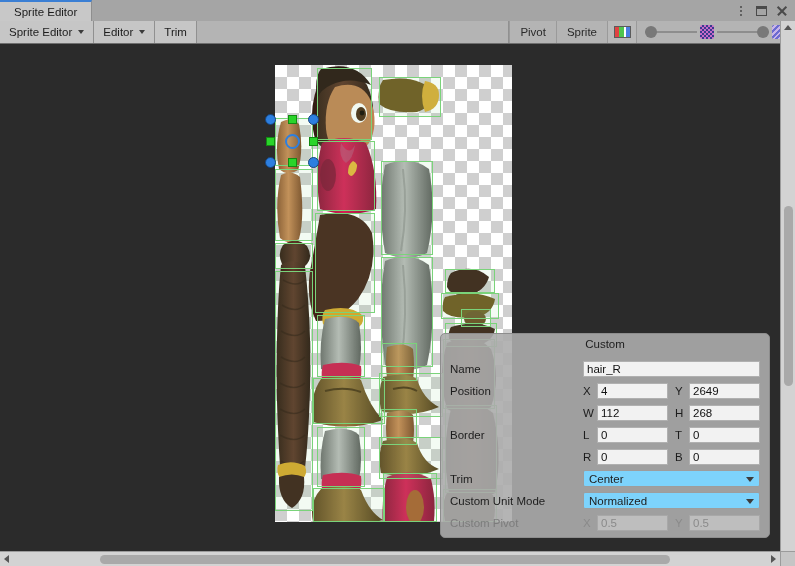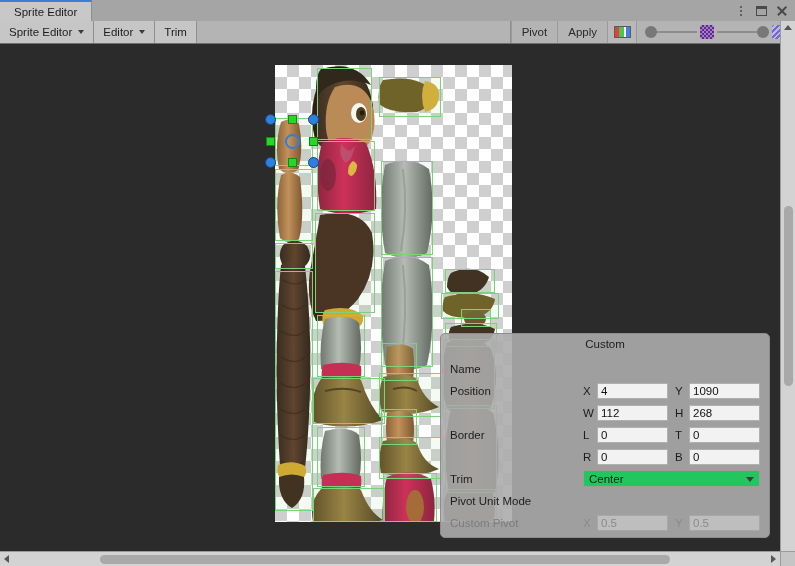--- a/index.html
+++ b/index.html
@@ -230,21 +230,21 @@
     font-size: 11.5px; color: #111;
     padding: 0 3px;
     display: flex; align-items: center;
     overflow: hidden; white-space: nowrap;
   }
   .inp.wide { flex: 1; }
   .inp.dim { background: rgba(215,215,215,0.55); border-color: #a8a8a8; color: #8a8a8a; }
   .sel {
     position: relative;
     flex: 1; height: 17px;
-    background: #22c55e;
+    background: #7dd3fc;
     border: 1px solid #9d9d9d;
     border-radius: 2px;
     font-size: 11.5px; color: #1d1d1d;
     padding: 0 18px 0 5px;
     display: flex; align-items: center;
   }
   .sel .dd {
     position: absolute; right: 5px; top: 50%;
     margin-top: -2px;
     width: 0; height: 0;
@@ -343,21 +343,21 @@
     </div>
     <div class="tbtn">
       <span>Trim</span>
     </div>
     <div class="tb-spacer"></div>
     <div class="tb-right">
       <div class="tbtn-plain">
         <span>Pivot</span>
       </div>
       <div class="tbtn-plain">
-        <span>Apply</span>
+        <span>Sprite</span>
       </div>
       <div class="swatch-btn">
         <div class="rgb-swatch"></div>
       </div>
       <div class="slider-zone">
         <div class="slider left">
           <div class="track"></div>
           <div class="knob"></div>
         </div>
         <div class="noise-ic"></div>
@@ -512,32 +512,35 @@
       </div>
 
     </div>
 
     <div class="inspector" style="left:440px; top:289px;">
       <div class="insp-title">Custom</div>
       <div class="insp-body">
 
         <div class="row">
           <div class="lbl">Name</div>
+          <div class="fields">
+            <div class="inp wide">hair_R</div>
+          </div>
         </div>
 
         <div class="row">
           <div class="lbl">Position</div>
           <div class="fields">
             <div class="fld">
               <span class="pre">X</span>
               <div class="inp">4</div>
             </div>
             <div class="fld">
               <span class="pre">Y</span>
-              <div class="inp">1090</div>
+              <div class="inp">2649</div>
             </div>
           </div>
         </div>
 
         <div class="row">
           <div class="lbl"></div>
           <div class="fields">
             <div class="fld">
               <span class="pre">W</span>
               <div class="inp">112</div>
@@ -581,21 +584,27 @@
           <div class="lbl">Trim</div>
           <div class="fields">
             <div class="sel">
               <span>Center</span>
               <span class="dd"></span>
             </div>
           </div>
         </div>
 
         <div class="row">
-          <div class="lbl">Pivot Unit Mode</div>
+          <div class="lbl">Custom Unit Mode</div>
+          <div class="fields">
+            <div class="sel">
+              <span>Normalized</span>
+              <span class="dd"></span>
+            </div>
+          </div>
         </div>
 
         <div class="row">
           <div class="lbl dim">Custom Pivot</div>
           <div class="fields">
             <div class="fld">
               <span class="pre dim">X</span>
               <div class="inp dim">0.5</div>
             </div>
             <div class="fld">

